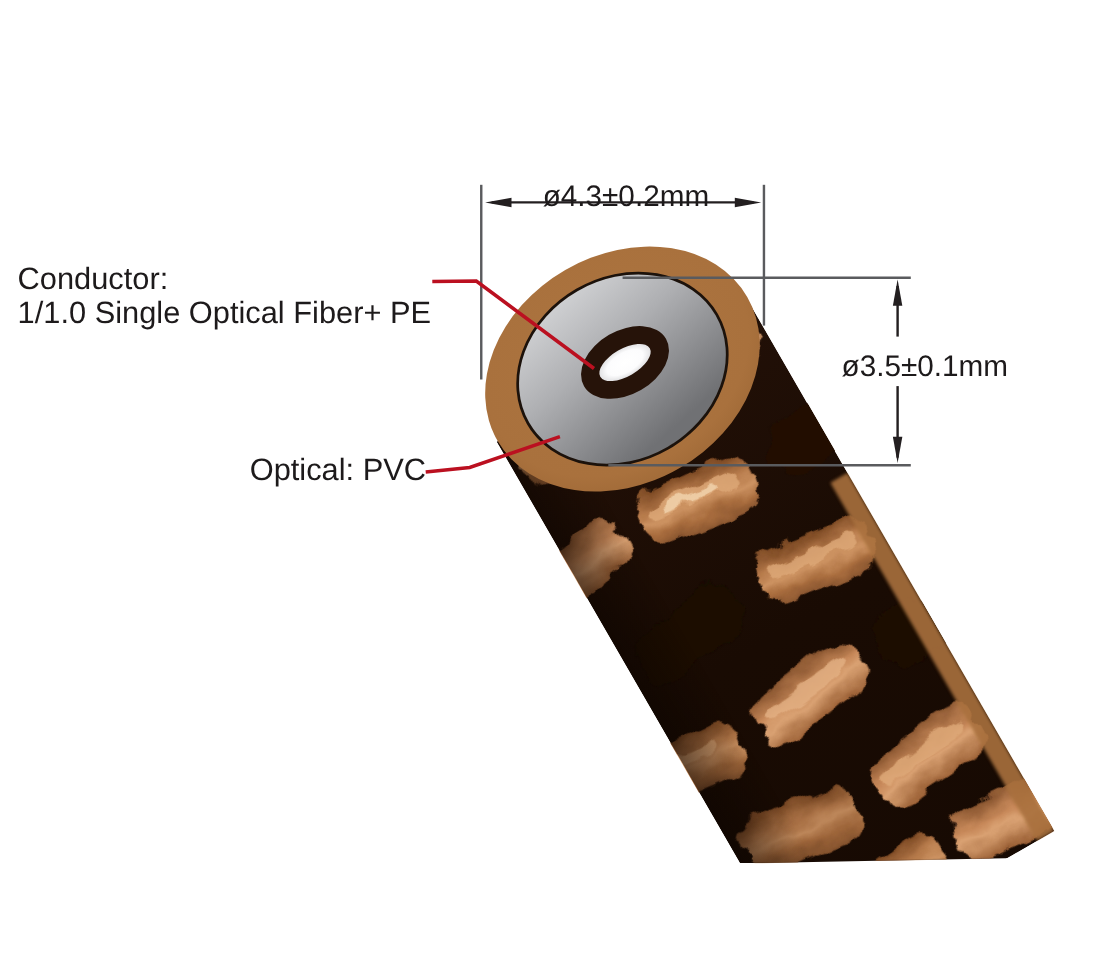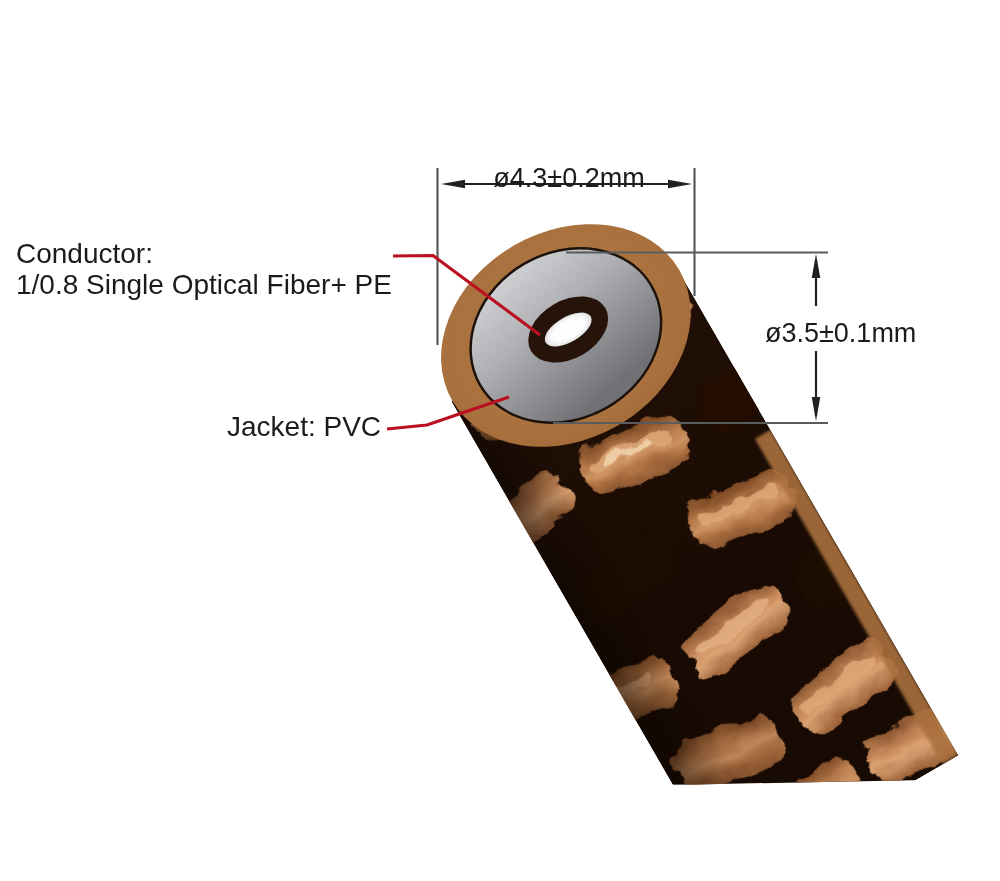--- a/index.html
+++ b/index.html
@@ -152,22 +152,22 @@
   </g>
 
   <g fill="none" stroke-width="3.2" stroke="#bb1020">
     <polyline points="393,256 433,255.5 540,335"></polyline>
     <polyline points="387,429 427,425 509,397"></polyline>
   </g>
 </svg>
 
 <div id="conductor-label" class="label callout">
   <div>Conductor:</div>
-  <div>1/0.8 Single Optical Fiber+ PE</div>
+  <div>1/1.0 Single Optical Fiber+ PE</div>
 </div>
 
-<div id="jacket-label" class="label callout">Jacket: PVC</div>
+<div id="jacket-label" class="label callout">Optical: PVC</div>
 
 <div id="dim-outer-label" class="label dimtext">ø4.3±0.2mm</div>
 
 <div id="dim-inner-label" class="label dimtext">ø3.5±0.1mm</div>
 
 </div>
 
 </body></html>

